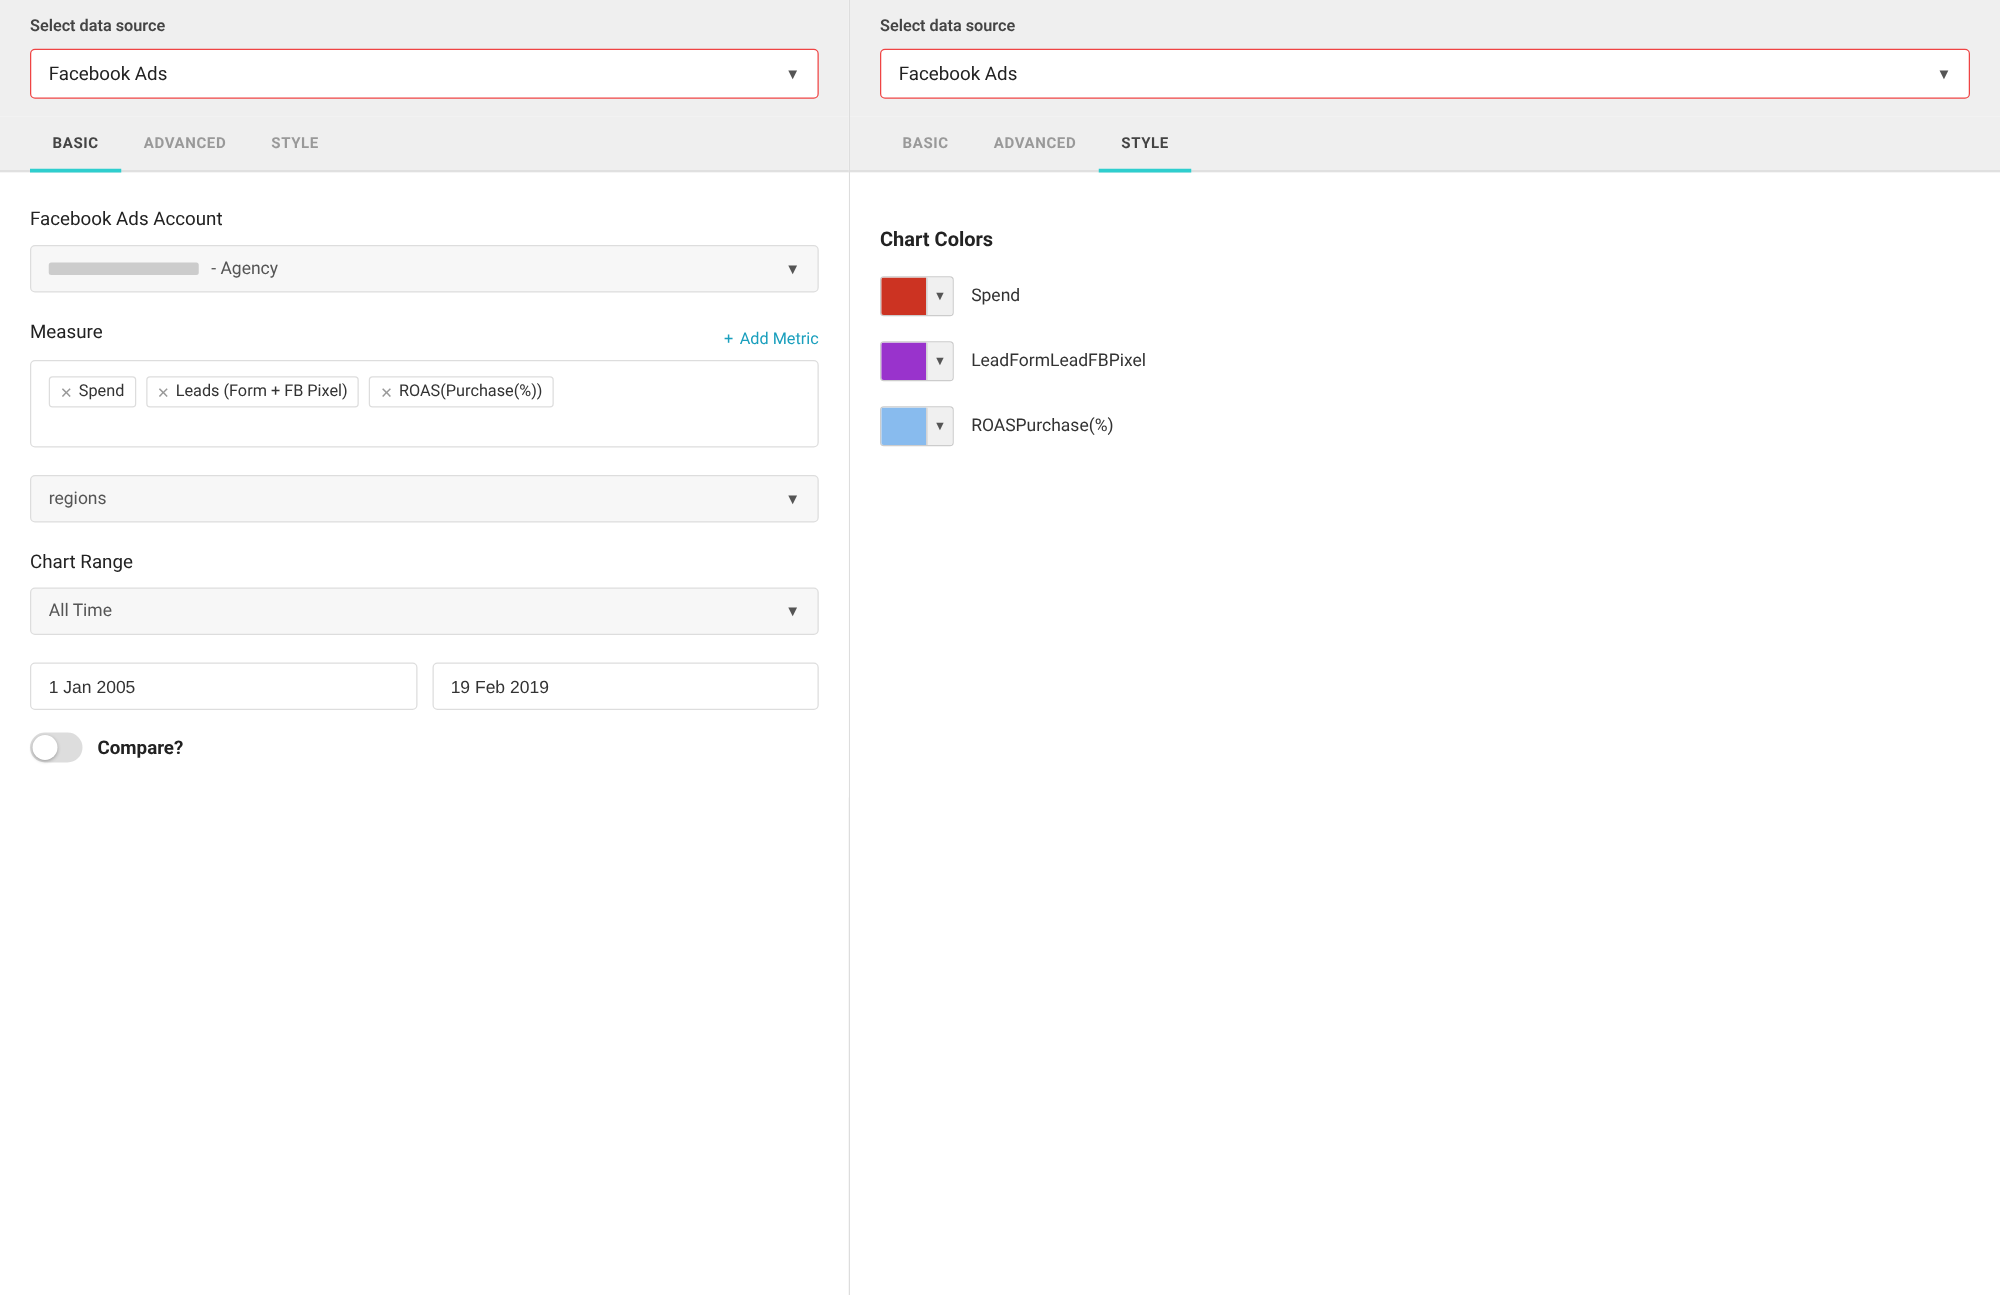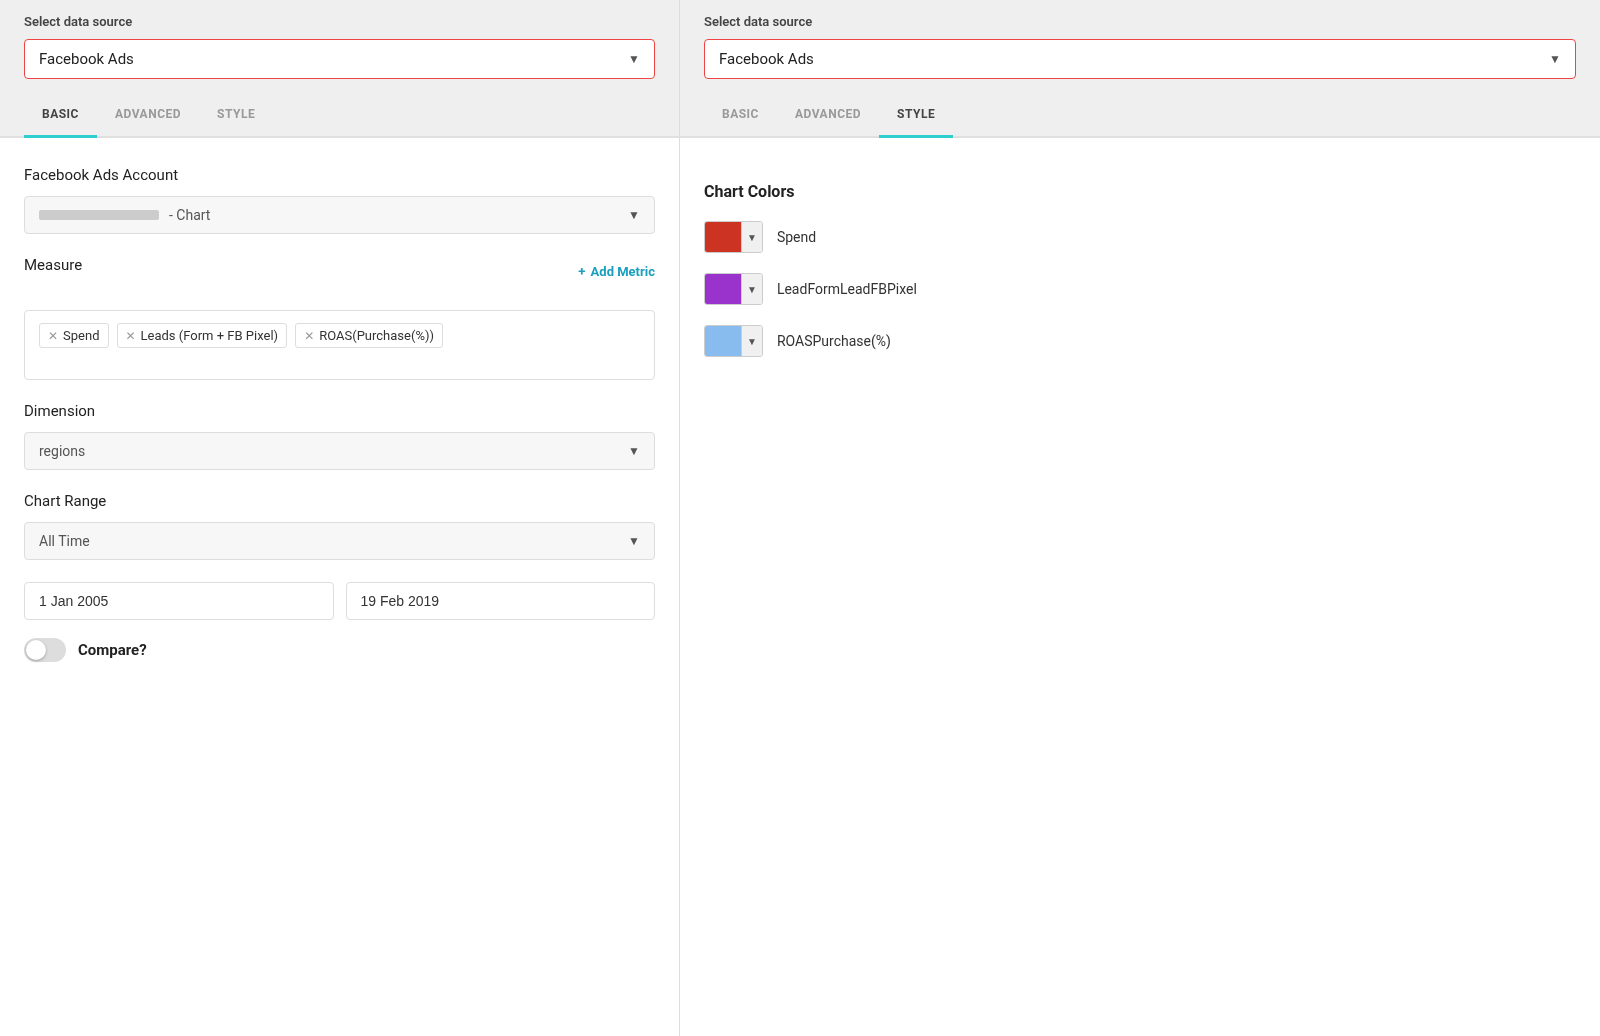--- a/index.html
+++ b/index.html
@@ -136,28 +136,28 @@
     }
 
     .measure-section {
       margin-bottom: 22px;
     }
 
     .measure-header {
       display: flex;
       justify-content: space-between;
       align-items: center;
-      margin-bottom: 24px;
+      margin-bottom: 2px;
     }
 
     .add-metric-btn {
       font-size: 13px;
       color: #1a9fbd;
       cursor: pointer;
-      font-weight: 700;
+      font-weight: 400;
     }
 
     .add-metric-btn .plus-icon {
       margin-right: 2px;
     }
 
     .metrics-box {
       border: 1px solid #ddd;
       border-radius: 4px;
       padding: 12px 14px;
@@ -320,21 +320,21 @@
         <span>STYLE</span>
       </div>
     </div>
 
     <div class="panel-content">
 
       <div class="field-label">Facebook Ads Account</div>
       <div class="select-field">
         <div class="select-field-value">
           <span class="redacted-bar"></span>
-          <span>- Chart</span>
+          <span>- Agency</span>
         </div>
         <span class="dropdown-arrow">▼</span>
       </div>
 
       <div class="measure-section">
         <div class="measure-header">
           <div class="field-label">Measure</div>
           <div class="add-metric-btn">
             <span class="plus-icon">+</span>
             <span>Add Metric</span>
@@ -350,21 +350,20 @@
             <span>Leads (Form + FB Pixel)</span>
           </div>
           <div class="metric-tag">
             <span class="close-x">✕</span>
             <span>ROAS(Purchase(%))</span>
           </div>
         </div>
       </div>
 
       <div class="dimension-section">
-        <div class="field-label">Dimension</div>
         <div class="select-field">
           <span>regions</span>
           <span class="dropdown-arrow">▼</span>
         </div>
       </div>
 
       <div class="date-range-section">
         <div class="field-label">Chart Range</div>
         <div class="select-field">
           <span>All Time</span>

